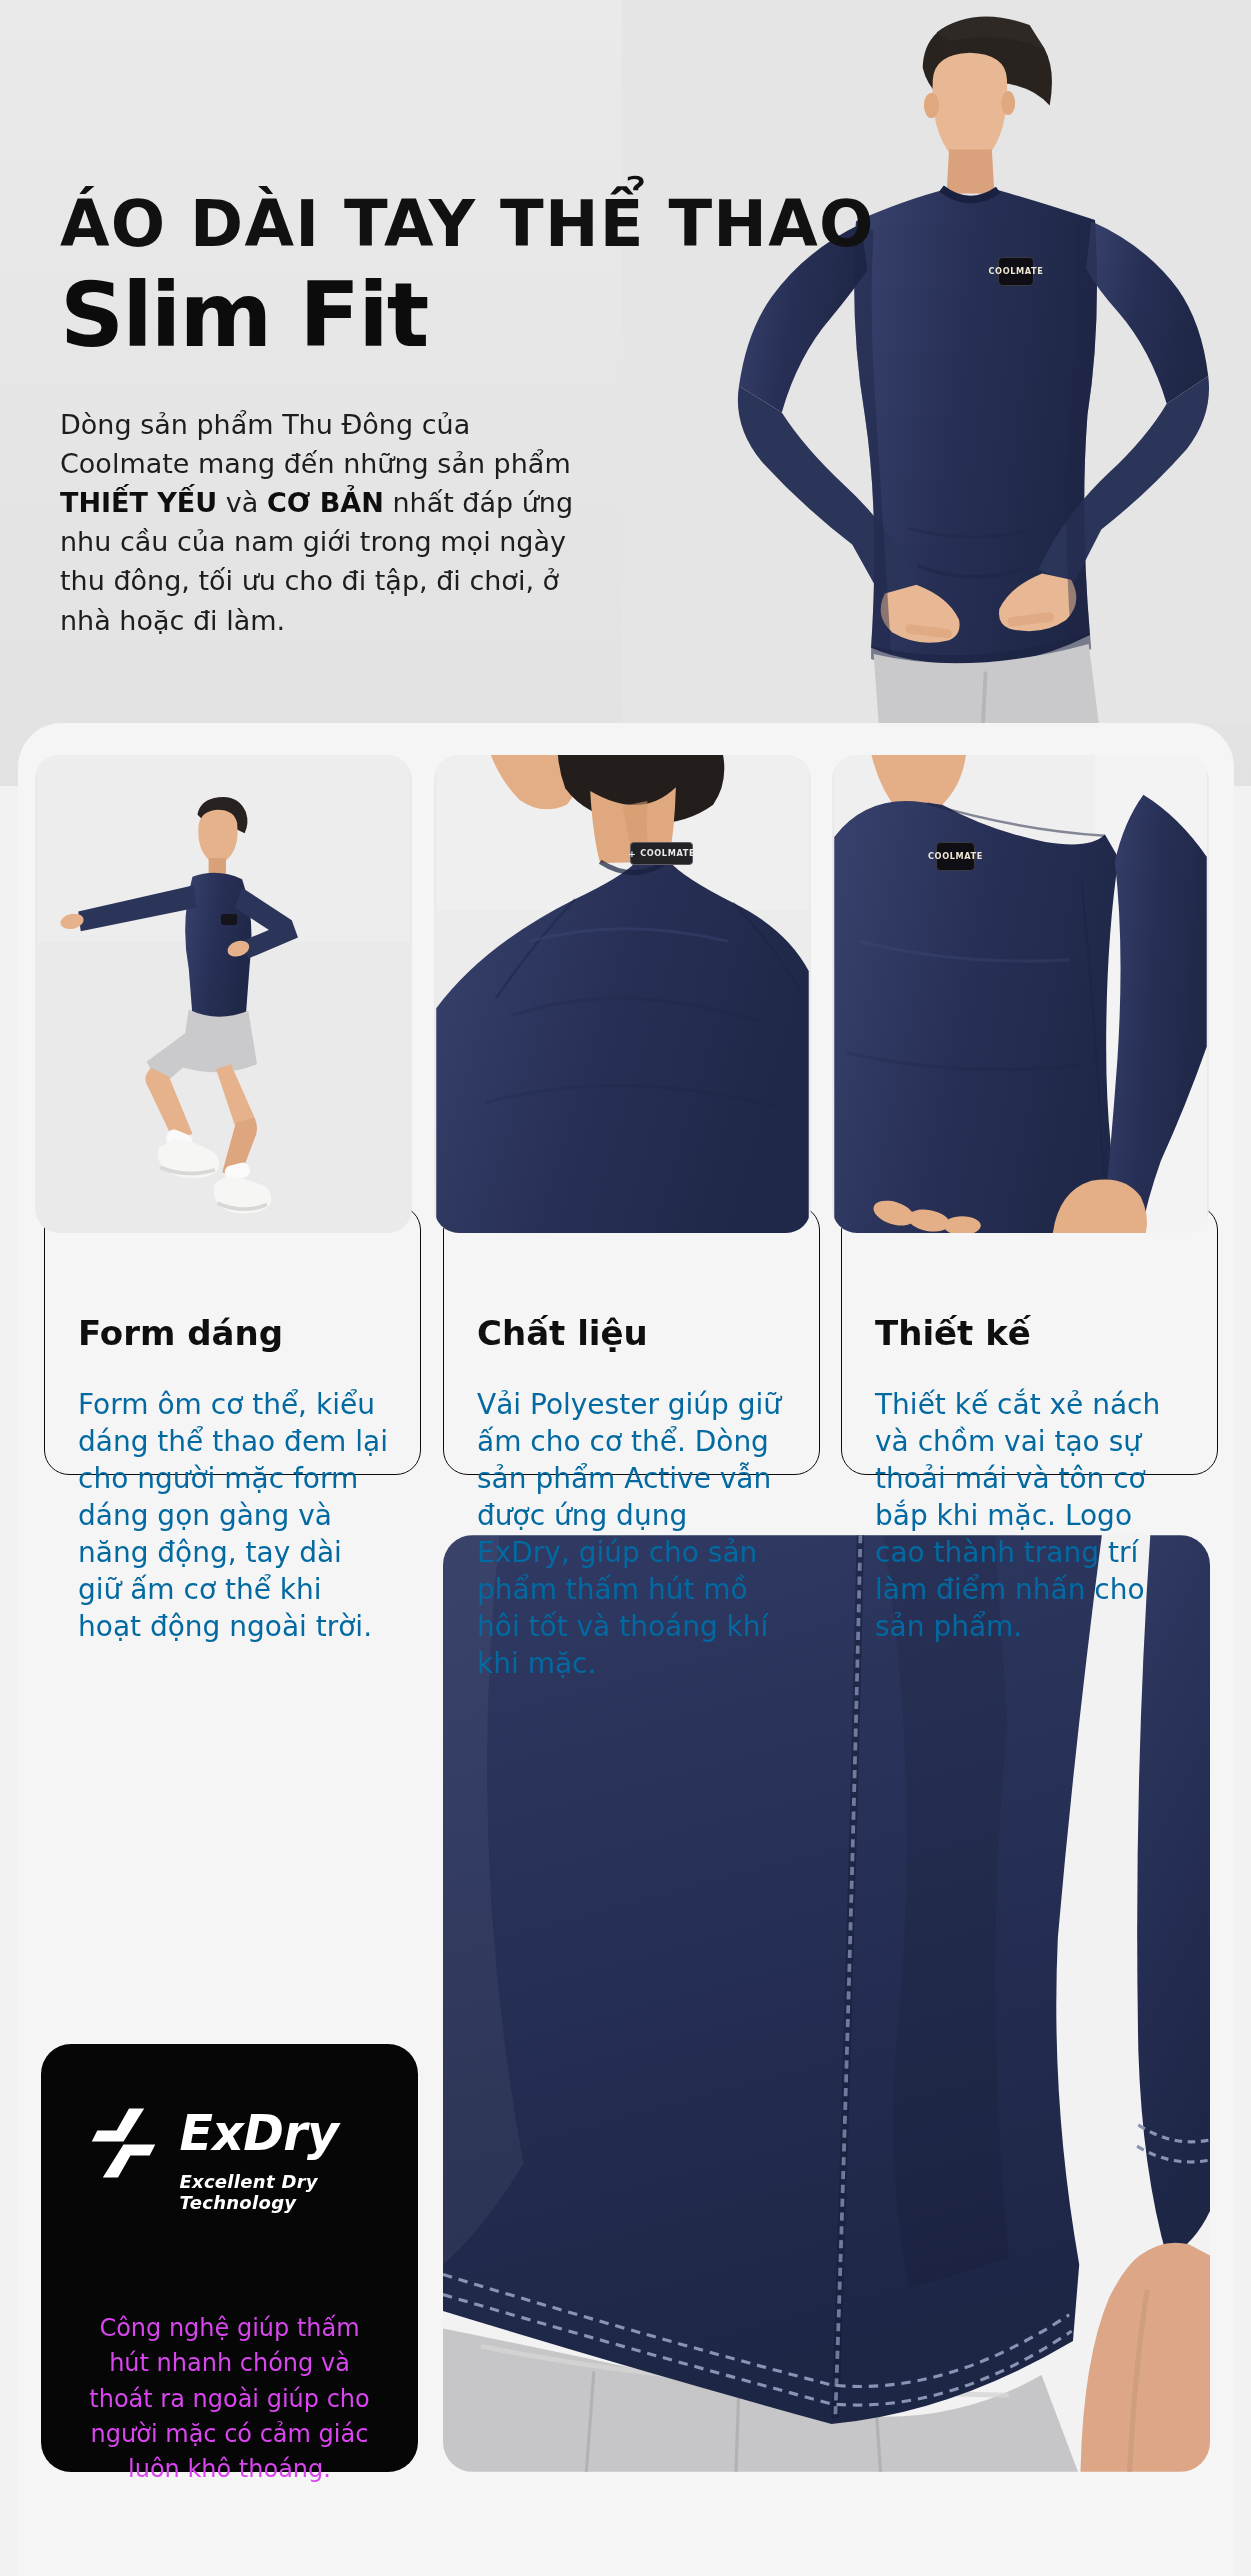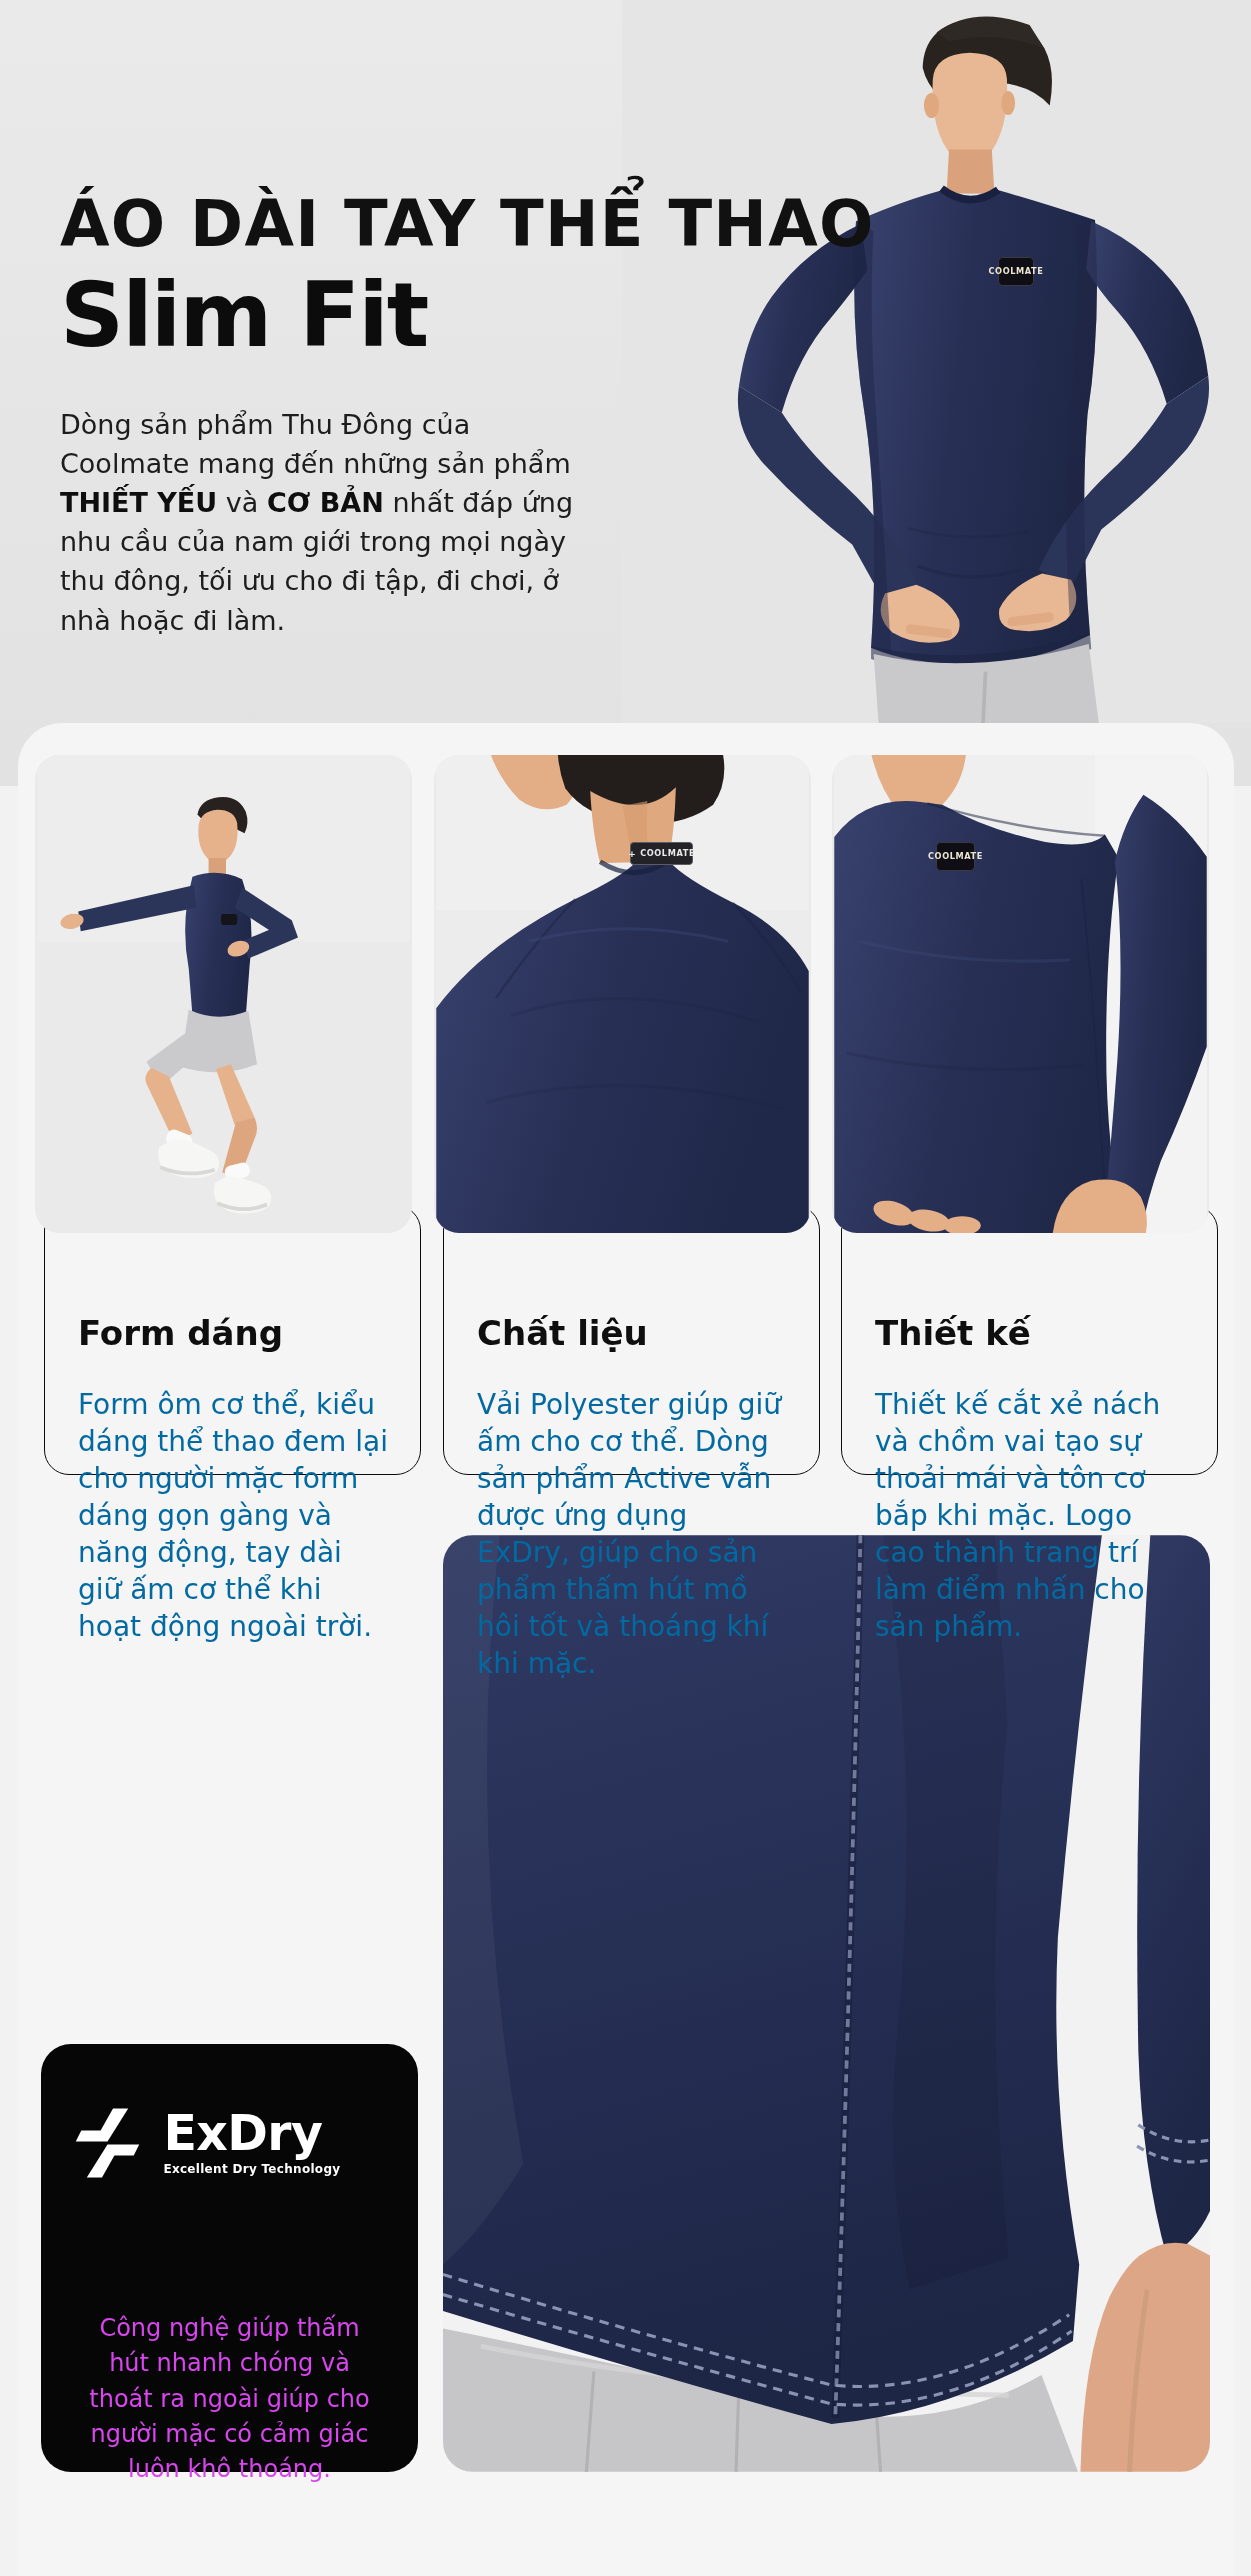--- a/index.html
+++ b/index.html
@@ -45,25 +45,25 @@
   .back-label .plus{font-size:9.4px;font-weight:900;}
   .patch-c3{left:104px;top:87px;width:39px;height:29px;font-size:8.2px;z-index:3;}
 
   
   .fabric-photo{position:absolute;left:443px;top:1535px;width:767px;height:937px;
                 border-radius:30px;overflow:hidden;background:#f1f1f1;}
   .fabric-photo svg{display:block;width:100%;height:100%;}
 
   .exdry-card{position:absolute;left:41px;top:2044px;width:377px;height:428px;
               background:#060606;border-radius:30px;color:#fff;}
-  .exdry-logo-row{display:flex;align-items:flex-start;padding:62px 0 0 32px;}
+  .exdry-logo-row{display:flex;align-items:flex-start;padding:62px 0 0 48px;font-style:italic;}
   .exdry-icon{width:69px;height:74px;flex:none;}
   .exdry-texts{margin-left:21.4px;padding-top:2.5px;}
   .exdry-brand{font-size:49px;font-weight:800;line-height:1;letter-spacing:-0.6px;}
-  .exdry-tagline{font-size:12px;font-weight:700;margin-top:4px;letter-spacing:0.3px;}
+  .exdry-tagline{font-size:18px;font-weight:700;margin-top:13px;letter-spacing:0.3px;}
   .exdry-desc{position:absolute;left:36px;right:36px;top:243px;text-align:center;
               font-size:24px;line-height:1.47;font-weight:500;color:#d946ef;}
 </style>
 </head>
 <body>
 
 <div class="page">
 
   <section class="hero">
 

